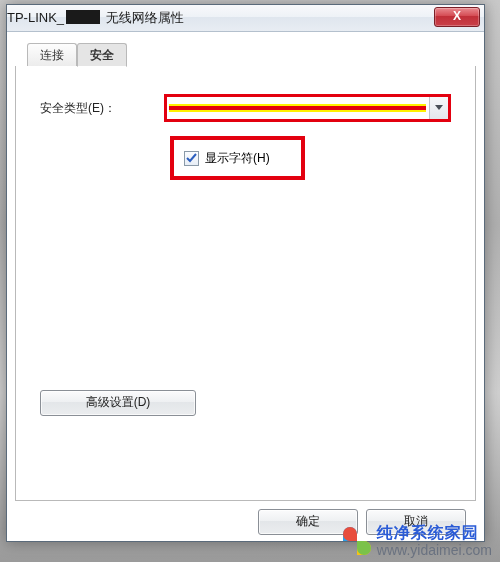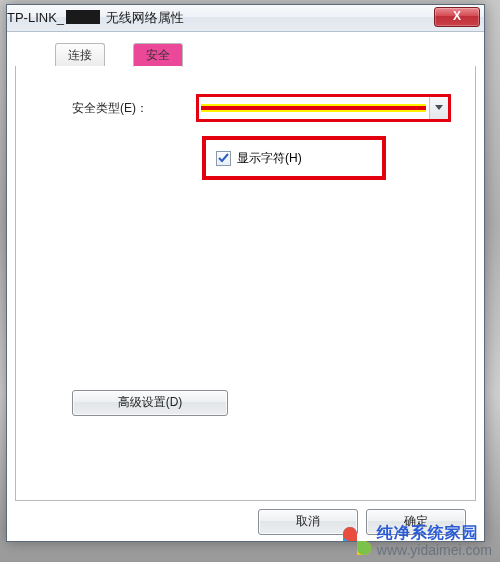--- a/index.html
+++ b/index.html
@@ -98,39 +98,38 @@
     line-height: 22px;
     padding: 0 12px;
     border: 1px solid #b9b9b9;
     border-bottom: none;
     border-radius: 3px 3px 0 0;
     margin-right: 0px;
     background: linear-gradient(180deg,#fdfdfd,#ececec);
     color: #333;
     cursor: pointer;
     vertical-align: bottom;
-    margin-left: 28px;
   }
   .tab.active {
-    background: #ec4899;
+    background: #e5e5e5;
     z-index: 3;
     border-bottom: 1px solid #ffffff;
     margin-bottom: -1px;
+    font-weight: bold;
   }
   .tabpage {
     position: absolute;
     left: 0;
     right: 0;
     top: 27px;
     bottom: 40px;
     border: 1px solid #b9b9b9;
     border-top: none;
     background: #fff;
     margin: 0 0 0 0;
-    padding-left: 32px;
   }
   .form {
     padding: 28px 24px 10px 24px;
   }
   .row {
     display: flex;
     align-items: center;
     margin-bottom: 14px;
   }
   .lbl {
@@ -193,21 +192,21 @@
     bottom: 3px;
     background: #e3000f;
   }
   .redact.short { width: 26px; }
   .redact.med   { width: 86px; }
 
   .cbwrap {
     position: relative;
     margin-left: 130px;
     margin-top: 2px;
-    width: 184px;
+    width: 135px;
     height: 44px;
     border: 4px solid #e3000f;
     display: flex;
     align-items: center;
     padding-left: 10px;
     box-sizing: border-box;
   }
   .cb {
     width: 13px;
     height: 13px;
@@ -337,22 +336,22 @@
 
       </div>
 
       <div class="adv-area">
         <span class="btn" style="min-width:130px;">高级设置(D)</span>
       </div>
 
     </div>
 
     <div class="footer">
+      <span class="btn">确定</span>
       <span class="btn">取消</span>
-      <span class="btn">确定</span>
     </div>
 
   </div>
 </div>
 
 <div class="watermark">
   <div class="wm-logo">
     <div class="petal p1"></div>
       <div class="petal p2"></div>
       <div class="petal p3"></div>

